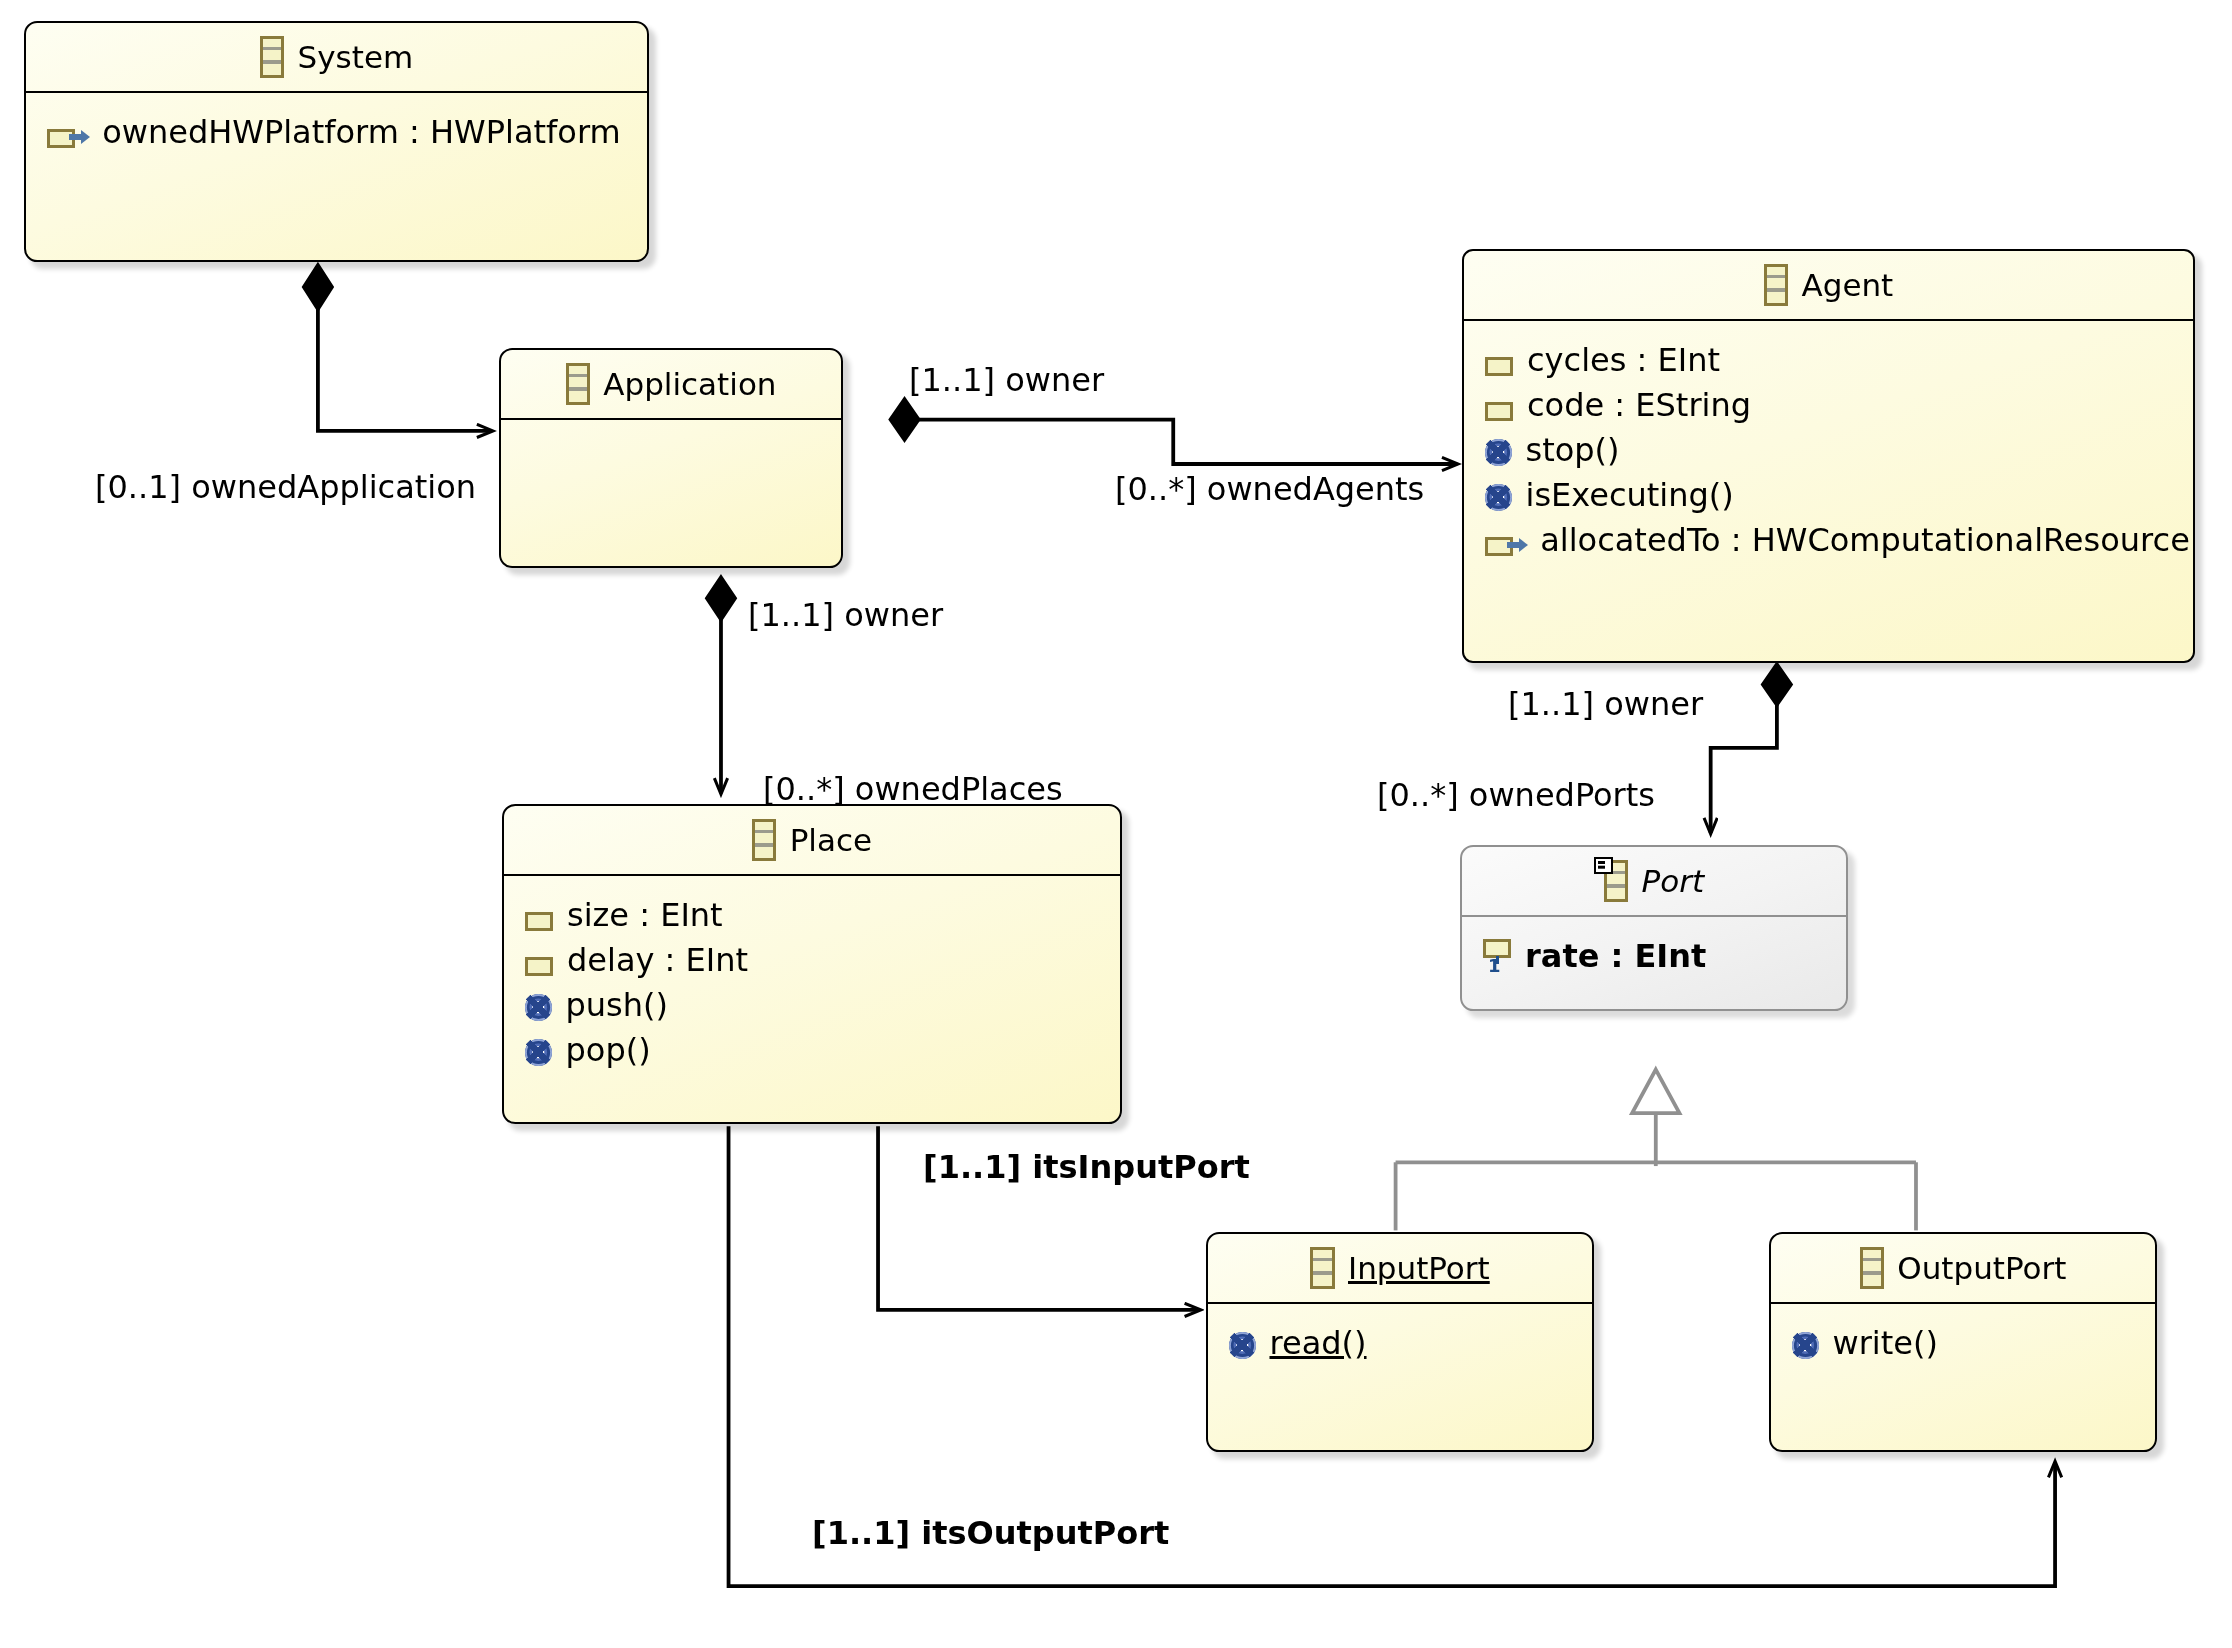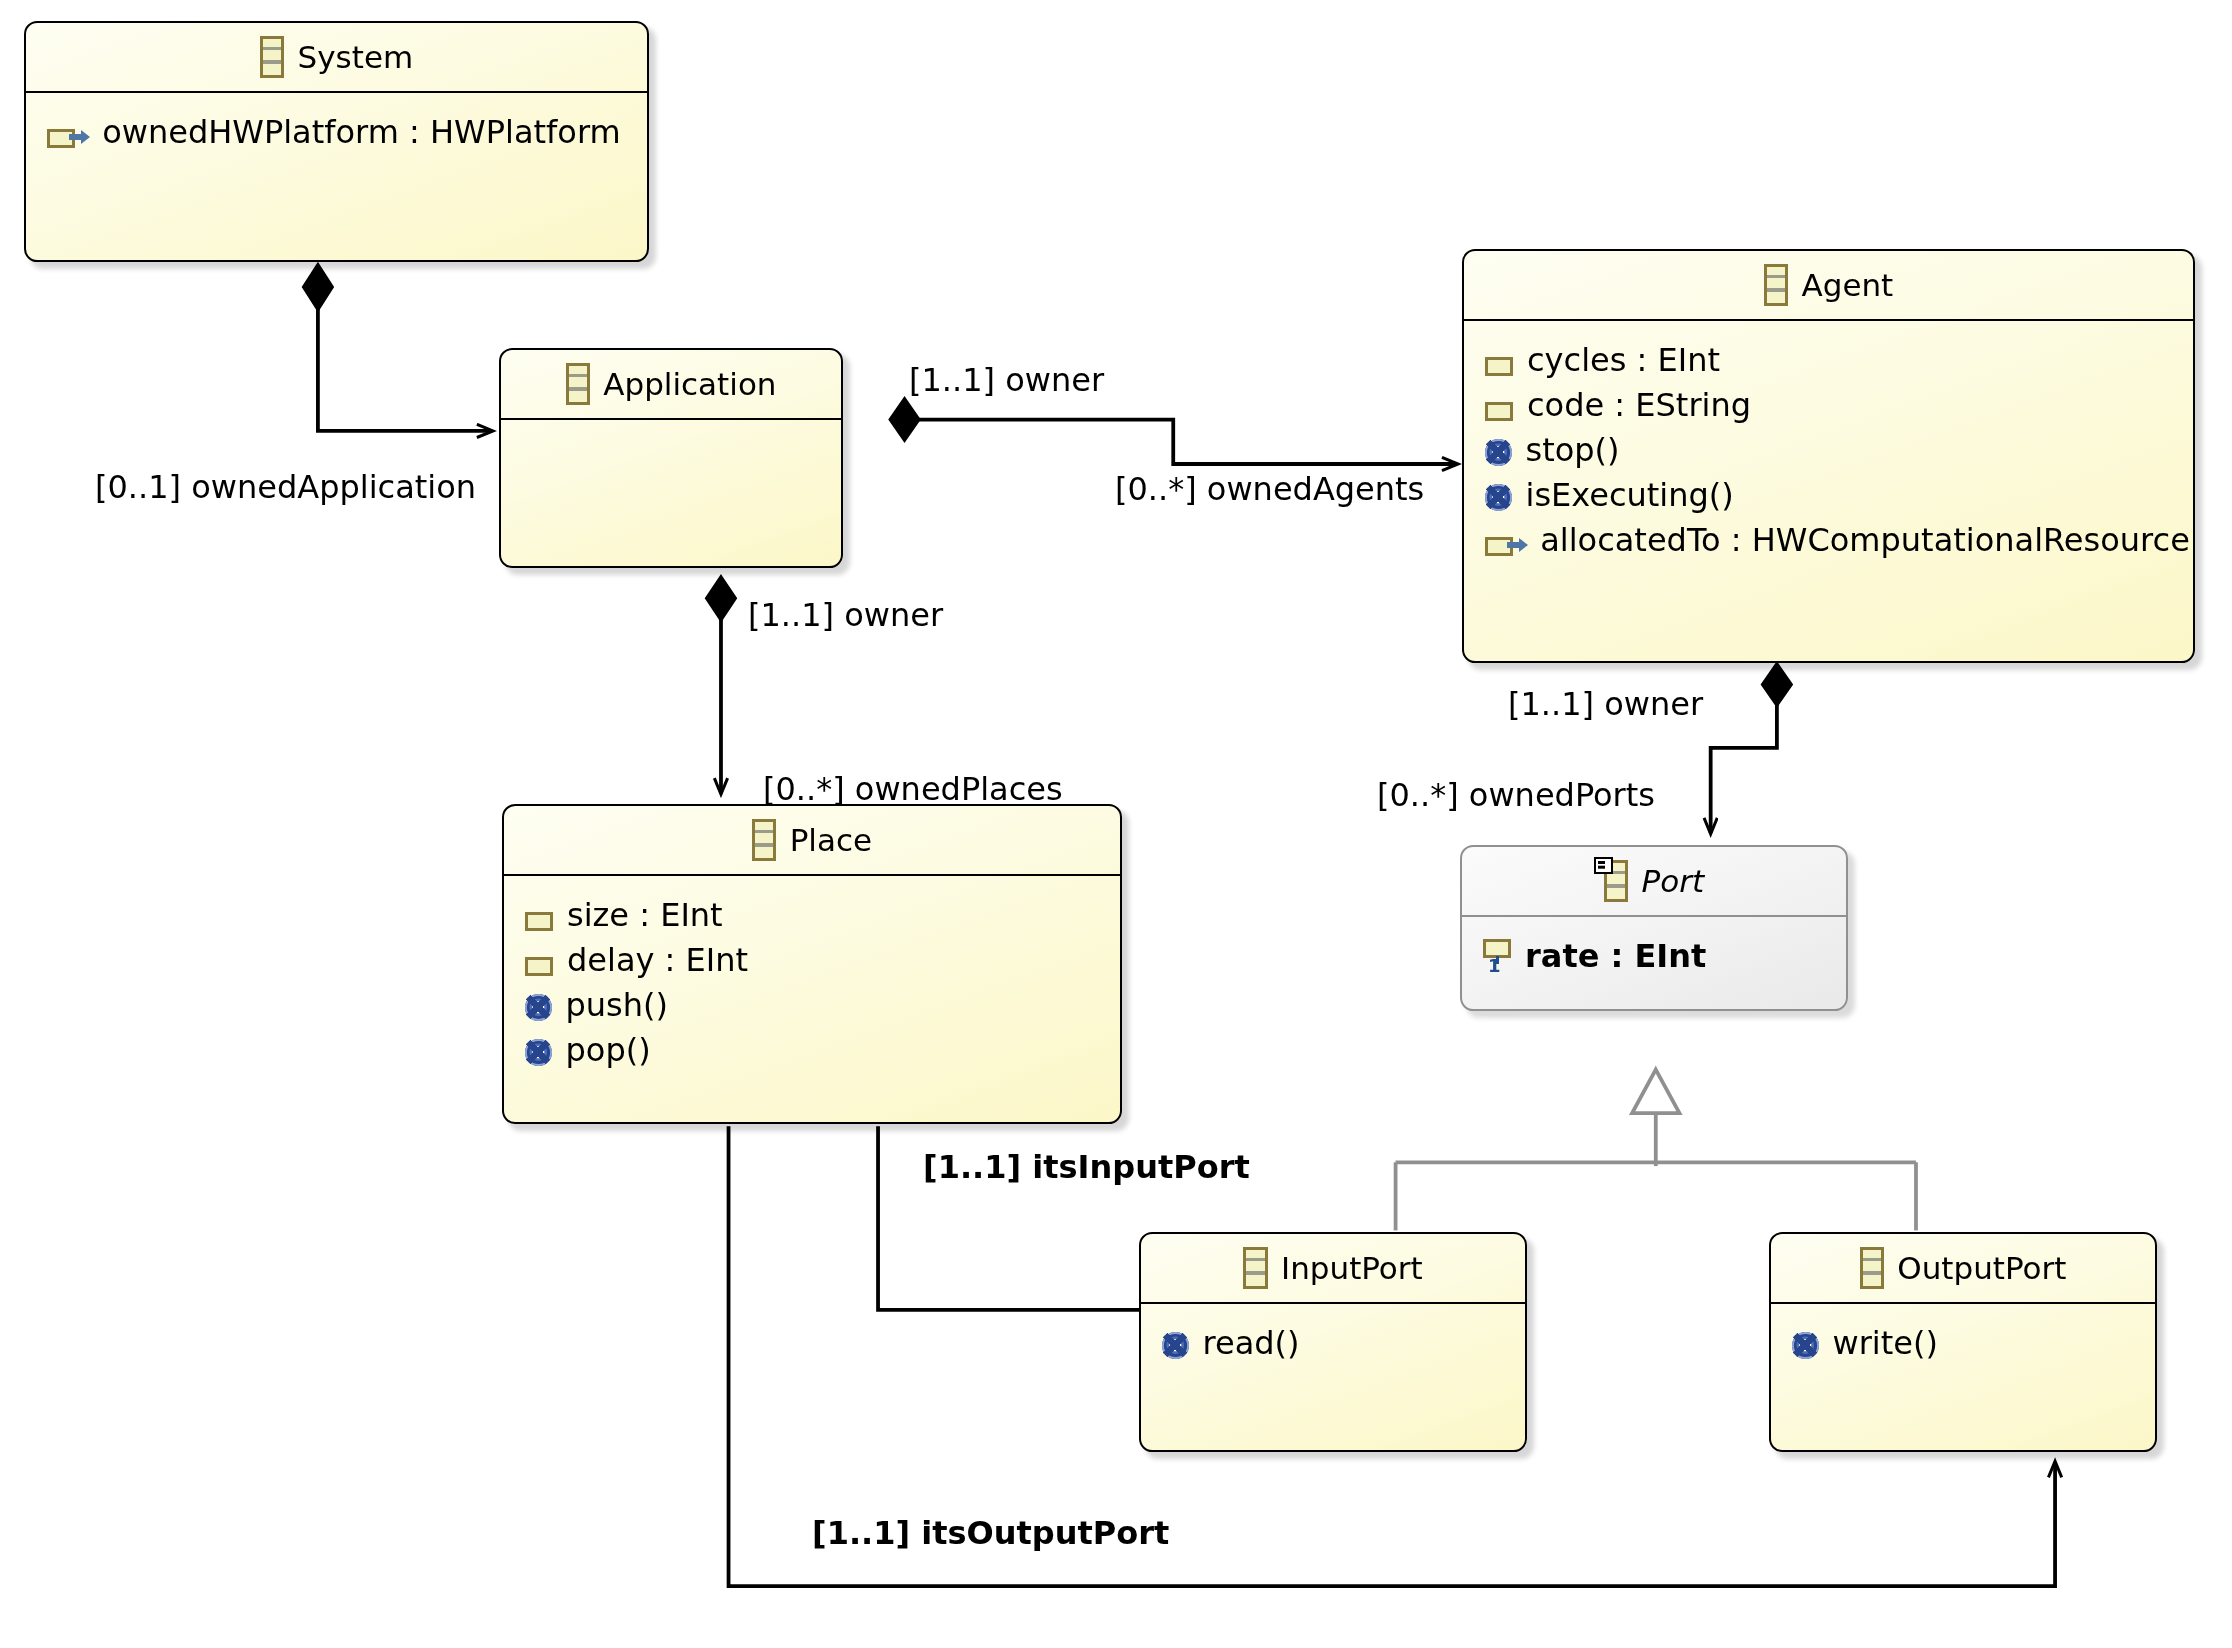--- a/index.html
+++ b/index.html
@@ -307,21 +307,21 @@
   </div>
 
   <div class="uml-class" style="left:499px; top:348px; width:344px; height:220px;">
     <div class="class-header">
       <span class="icon-class"></span>
       <span class="class-title">Application</span>
     </div>
     <div class="class-body"></div>
   </div>
 
-  <div class="uml-class" style="left:1462px; top:249px; width:733px; height:414px;">
+  <div class="uml-class" style="left:1462px; top:249px; width:733px; height:414px;border-radius:11px;">
     <div class="class-header">
       <span class="icon-class"></span>
       <span class="class-title">Agent</span>
     </div>
     <div class="class-body">
       <div class="member-row">
         <span class="icon-attribute"></span>
         <span class="member-label">cycles : EInt</span>
       </div>
       <div class="member-row">
@@ -381,21 +381,21 @@
       <div class="member-row">
         <span class="icon-attribute with-one">
           <span class="one-stem"></span>
           <span class="one-marker">1</span>
         </span>
         <span class="member-label bold">rate : EInt</span>
       </div>
     </div>
   </div>
 
-  <div class="uml-class" style="left:1139px; top:1232px; width:388px; height:220px;">
+  <div class="uml-class" style="left:1206px; top:1232px; width:388px; height:220px;text-decoration:underline;">
     <div class="class-header">
       <span class="icon-class"></span>
       <span class="class-title">InputPort</span>
     </div>
     <div class="class-body">
       <div class="member-row">
         <span class="icon-operation"></span>
         <span class="member-label">read()</span>
       </div>
     </div>

